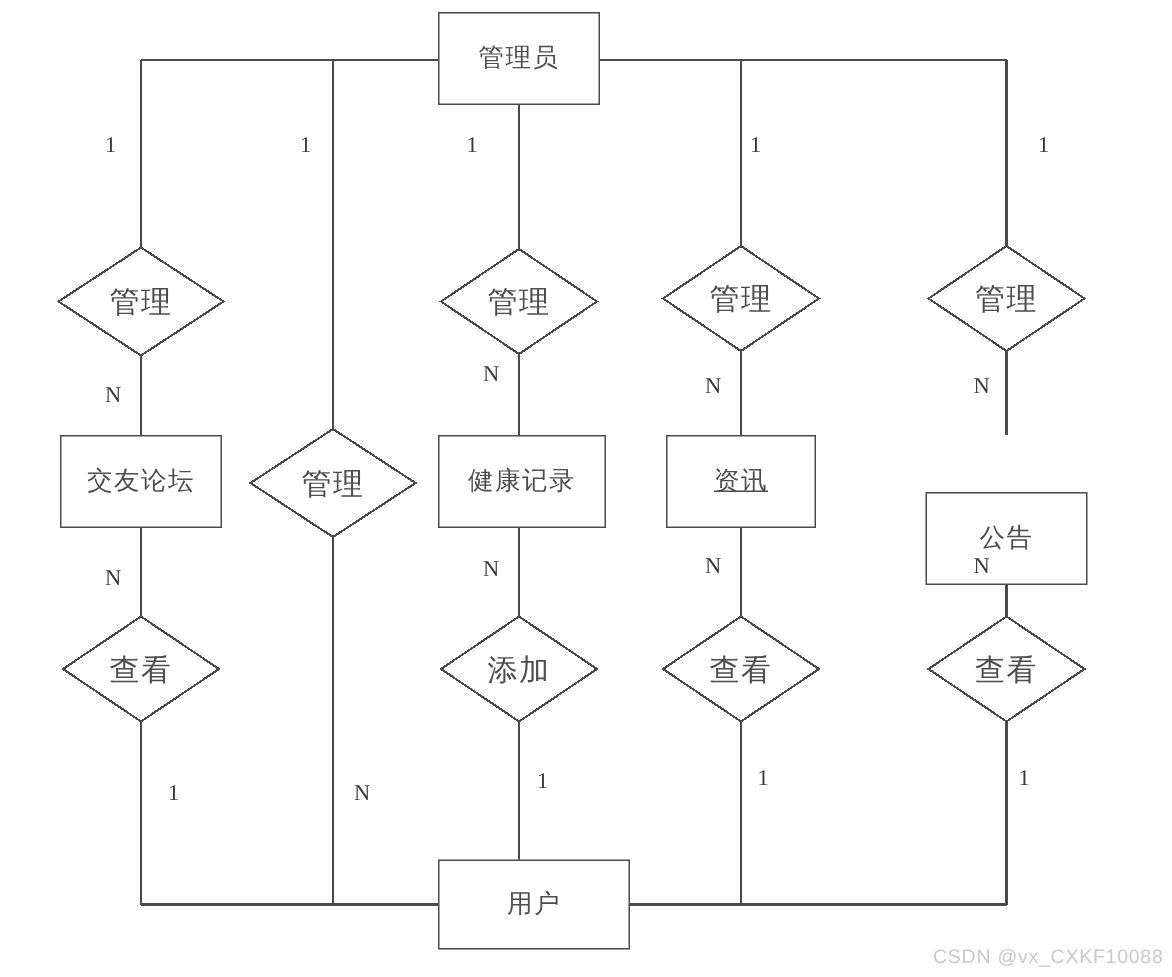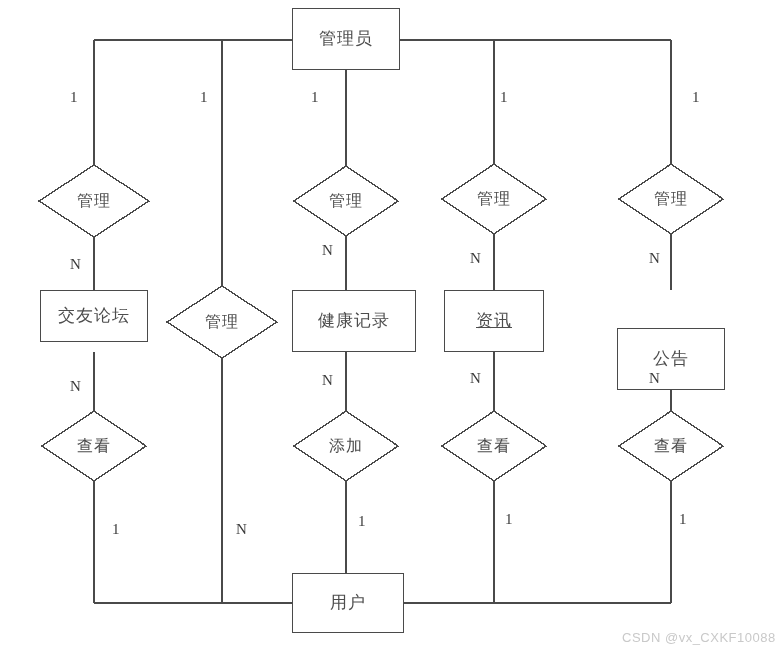--- a/index.html
+++ b/index.html
@@ -4,21 +4,21 @@
 <style>
   html,body{margin:0;padding:0;background:#fff;}
   body{width:781px;height:651px;position:relative;overflow:hidden;
        font-family:"Liberation Serif","DejaVu Serif",serif;color:#555;}
   #canvas{position:absolute;left:0;top:0;width:781px;height:651px;}
   .node{position:absolute;box-sizing:border-box;display:flex;align-items:center;
         justify-content:center;text-align:center;line-height:1.1;}
   .entity{border:1px solid #4a4a4a;background:#fff;font-size:17px;color:#4d4d4d;letter-spacing:1px;}
   .dia-label{position:absolute;left:0;top:0;width:100%;height:100%;
              display:flex;align-items:center;justify-content:center;
-             font-size:16px;color:#4d4d4d;letter-spacing:1px;pointer-events:none;}
+             font-size:20px;color:#4d4d4d;letter-spacing:1px;pointer-events:none;}
   .card{position:absolute;font-size:15px;color:#3a3a3a;
         font-family:"Liberation Serif","DejaVu Serif",serif;}
   .watermark{position:absolute;font-size:13px;color:#c9c9c9;letter-spacing:.5px;
              font-family:"Liberation Sans","DejaVu Sans",sans-serif;white-space:nowrap;}
 </style>
 </head>
 <body>
 
 <svg id="canvas" viewBox="0 0 781 651" xmlns="http://www.w3.org/2000/svg">
   <g stroke="#4a4a4a" stroke-width="1.4" fill="none" shape-rendering="crispEdges">
@@ -62,37 +62,37 @@
     <polygon points="346,411 398,446 346,481 294,446" fill="#fff"></polygon>
     <polygon points="494,411 546,446 494,481 442,446" fill="#fff"></polygon>
     <polygon points="671,411 723,446 671,481 619,446" fill="#fff"></polygon>
   </g>
 </svg>
 
 <div class="node entity" style="left:292px;top:8px;width:108px;height:62px;">
   <span>管理员</span>
 </div>
 
-<div class="node entity" style="left:40px;top:290px;width:108px;height:52px;">
+<div class="node entity" style="left:40px;top:290px;width:108px;height:62px;">
   <span>交友论坛</span>
 </div>
 
-<div class="node entity" style="left:292px;top:290px;width:124px;height:62px;align-items:center;">
+<div class="node entity" style="left:292px;top:290px;width:112px;height:62px;align-items:center;">
   <span>健康记录</span>
 </div>
 
 <div class="node entity" style="left:444px;top:290px;width:100px;height:62px;text-decoration:underline;">
   <span>资讯</span>
 </div>
 
 <div class="node entity" style="left:617px;top:290px;width:108px;height:62px;margin-top:38px;">
   <span>公告</span>
 </div>
 
-<div class="node entity" style="left:292px;top:573px;width:112px;height:60px;">
+<div class="node entity" style="left:292px;top:573px;width:128px;height:60px;">
   <span>用户</span>
 </div>
 
 <div class="dia-label" style="left:39px;top:165px;width:110px;height:72px;">
   <span>管理</span>
 </div>
 <div class="dia-label" style="left:167px;top:286px;width:110px;height:72px;">
   <span>管理</span>
 </div>
 <div class="dia-label" style="left:294px;top:166px;width:104px;height:70px;">

